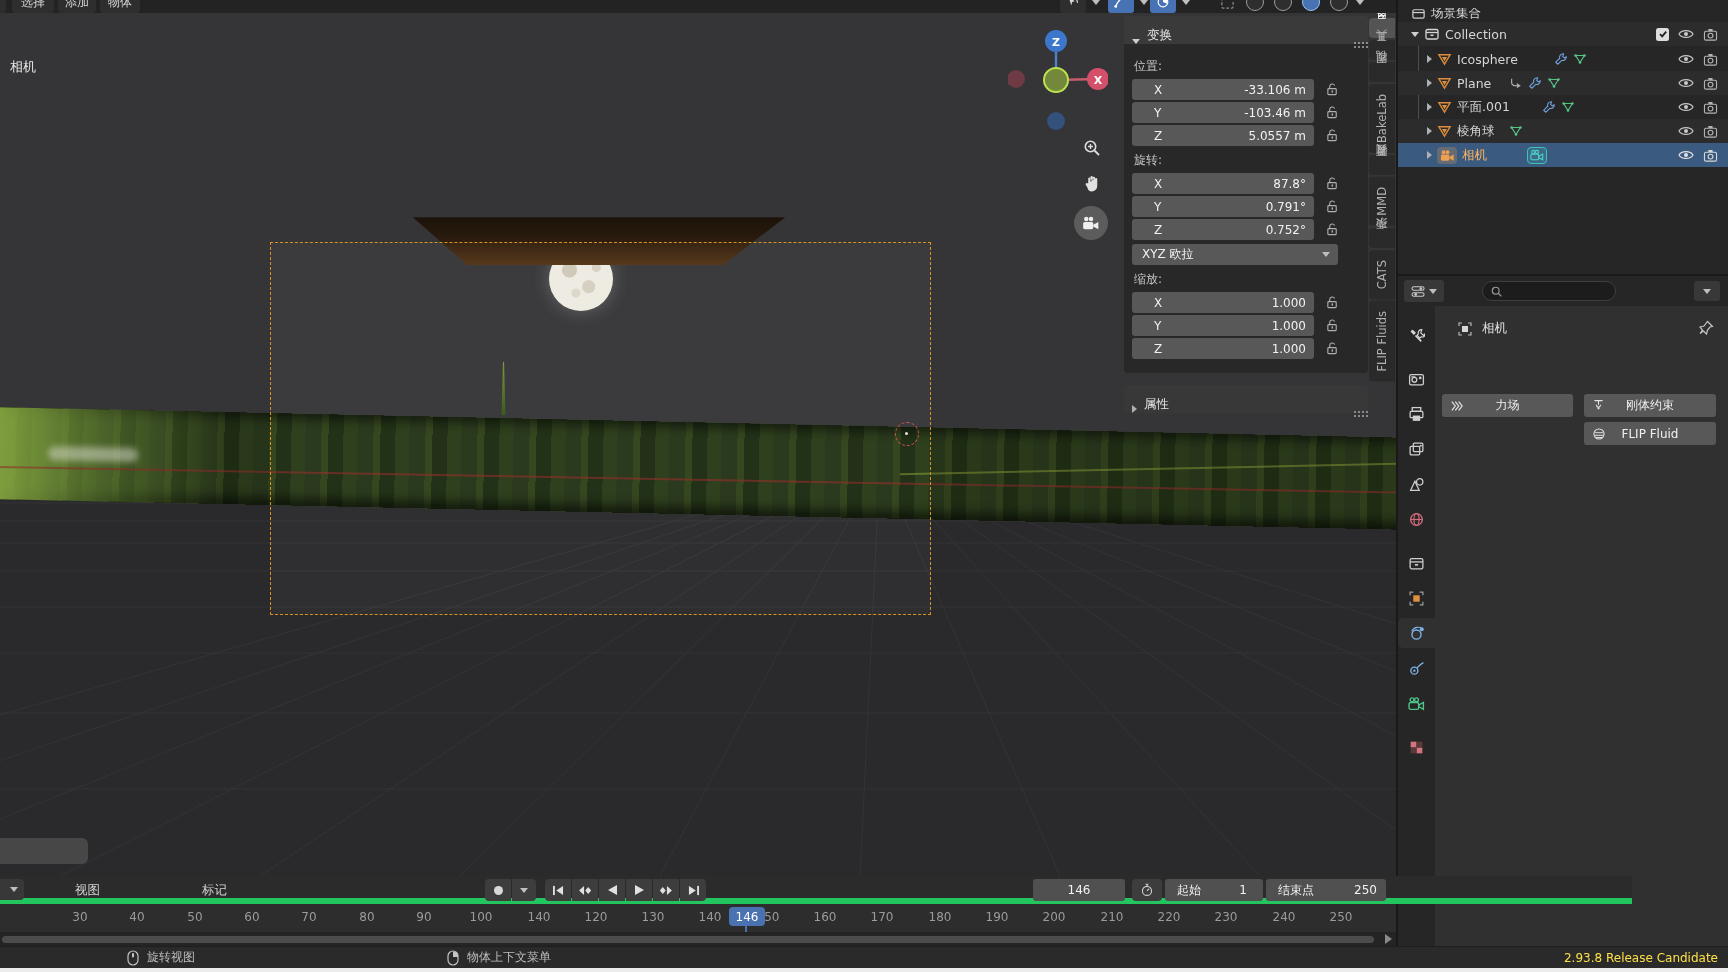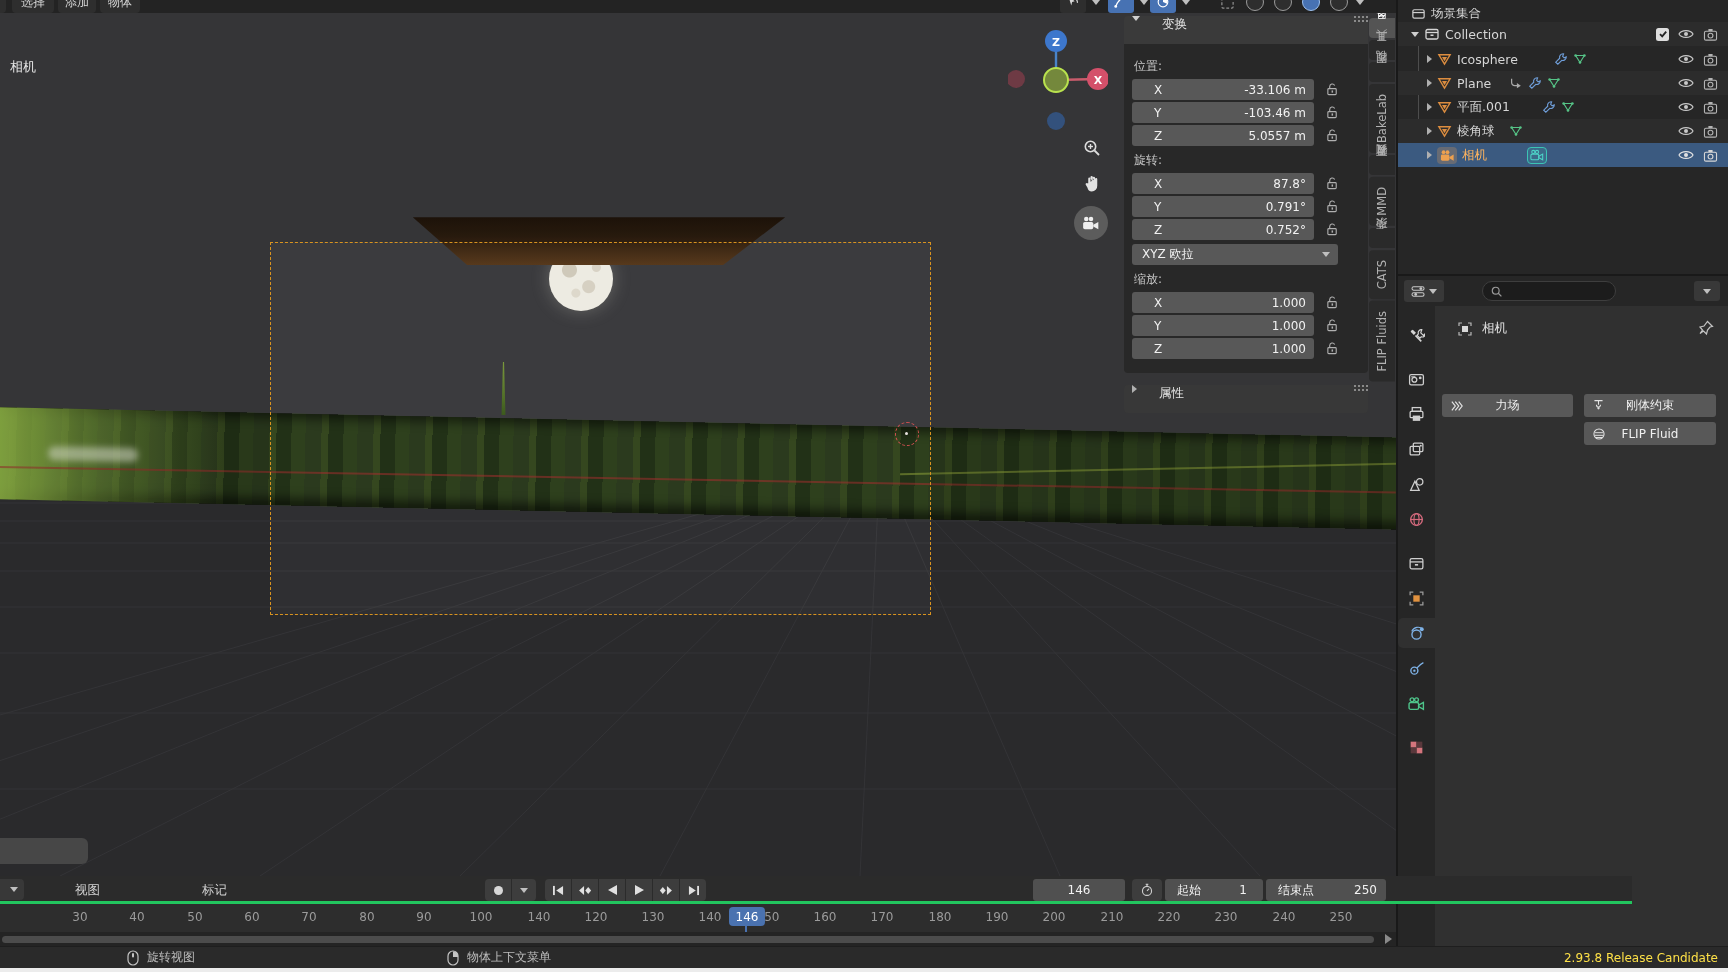--- a/index.html
+++ b/index.html
@@ -55,22 +55,22 @@
 
   .corner-box { position:absolute; left:0; top:838px; width:88px; height:26px; background:#474747; border-radius:0 6px 6px 0; z-index:8; }
 
   
   #gizmo { position:absolute; left:1008px; top:26px; z-index:30; }
   .vp-tool { position:absolute; width:24px; height:24px; z-index:30; display:flex; align-items:center; justify-content:center; }
   .vp-tool.circled { width:34px; height:34px; border-radius:50%; background:#5c5c5c; }
 
   
   #npanel { position:absolute; left:1124px; top:16px; width:244px; z-index:35; }
-  .panel-hdr { height:28px; background:#3a3a3a; border-radius:4px 4px 0 0; display:flex; align-items:flex-start;
-    padding:0 8px; color:#e4e4e4; font-size:12.5px; gap:22px; }
+  .panel-hdr { height:28px; background:#3a3a3a; border-radius:4px 4px 0 0; display:flex; align-items:flex-end;
+    padding:0 8px; color:#e4e4e4; font-size:12.5px; gap:7px; }
   .panel-hdr.collapsed { border-radius:4px; margin-top:12px; background:#383838; }
   .panel-body { background:rgba(40,40,40,.96); padding:8px 8px 12px 8px; border-radius:0 0 4px 4px; }
   .grip { width:2px; height:2px; background:#8a8a8a; margin-left:auto; margin-right:12px;
     box-shadow:4px 0 #8a8a8a,8px 0 #8a8a8a,12px 0 #8a8a8a,0 4px #8a8a8a,4px 4px #8a8a8a,8px 4px #8a8a8a,12px 4px #8a8a8a; }
   .np-label { color:#c8c8c8; margin:6px 0 4px 2px; }
   .np-row { display:flex; align-items:center; margin-bottom:2px; }
   .np-field { width:182px; height:21px; background:#585858; border-radius:3px; display:flex; align-items:center;
     padding:0 8px 0 22px; color:#f1f1f1; }
   .np-field .val { margin-left:auto; }
   .np-lock { margin-left:12px; }
@@ -115,21 +115,21 @@
   .gap8 { height:9px; }
   .props-content { position:absolute; left:37px; top:30px; width:293px; height:640px; }
   .breadcrumb { position:absolute; left:22px; top:14px; display:flex; align-items:center; gap:9px; color:#e0e0e0; font-size:12.5px; }
   .pin { position:absolute; right:14px; top:14px; }
   .pbtn { position:absolute; height:23px; background:#585858; border-radius:3px; display:flex; align-items:center;
     color:#f0f0f0; font-size:12px; padding-left:8px; gap:6px; }
   .pbtn .lbl { position:absolute; left:0; right:0; text-align:center; }
 
   
   #timeline { position:absolute; left:0; top:876px; width:1396px; height:70px; background:#2b2b2b; }
-  .tl-header { position:absolute; left:0; top:0; width:1632px; height:28px; background:#2b2b2b; border-bottom:3px solid #22c55e; }
+  .tl-header { position:absolute; left:0; top:0; width:1632px; height:28px; background:#2b2b2b; border-bottom:6px solid #22c55e; }
   .tl-menu { position:absolute; top:6px; color:#d2d2d2; font-size:12.5px; }
   .tl-pill { position:absolute; left:-14px; top:3px; width:38px; height:21px; background:#383838; border-radius:4px;
     display:flex; align-items:center; justify-content:flex-end; padding-right:6px; }
   .tl-btn { position:absolute; top:3px; height:22px; background:#3d3d3d; display:flex; align-items:center; justify-content:center; }
   .tl-field { position:absolute; top:3px; height:22px; background:#505050; border-radius:3px; color:#f2f2f2;
     display:flex; align-items:center; justify-content:center; font-size:12px; }
   .tl-ruler { position:absolute; left:0; top:28px; width:1396px; height:28px; background:#2d2d2d; }
   .tick { position:absolute; top:6px; transform:translateX(-50%); color:#9b9b9b; font-size:12px; }
   .playhead-badge { position:absolute; left:729px; top:3px; width:36px; height:19px; background:#4a72b0; border-radius:4px;
     color:#fff; font-size:12px; display:flex; align-items:center; justify-content:center; z-index:2; }

